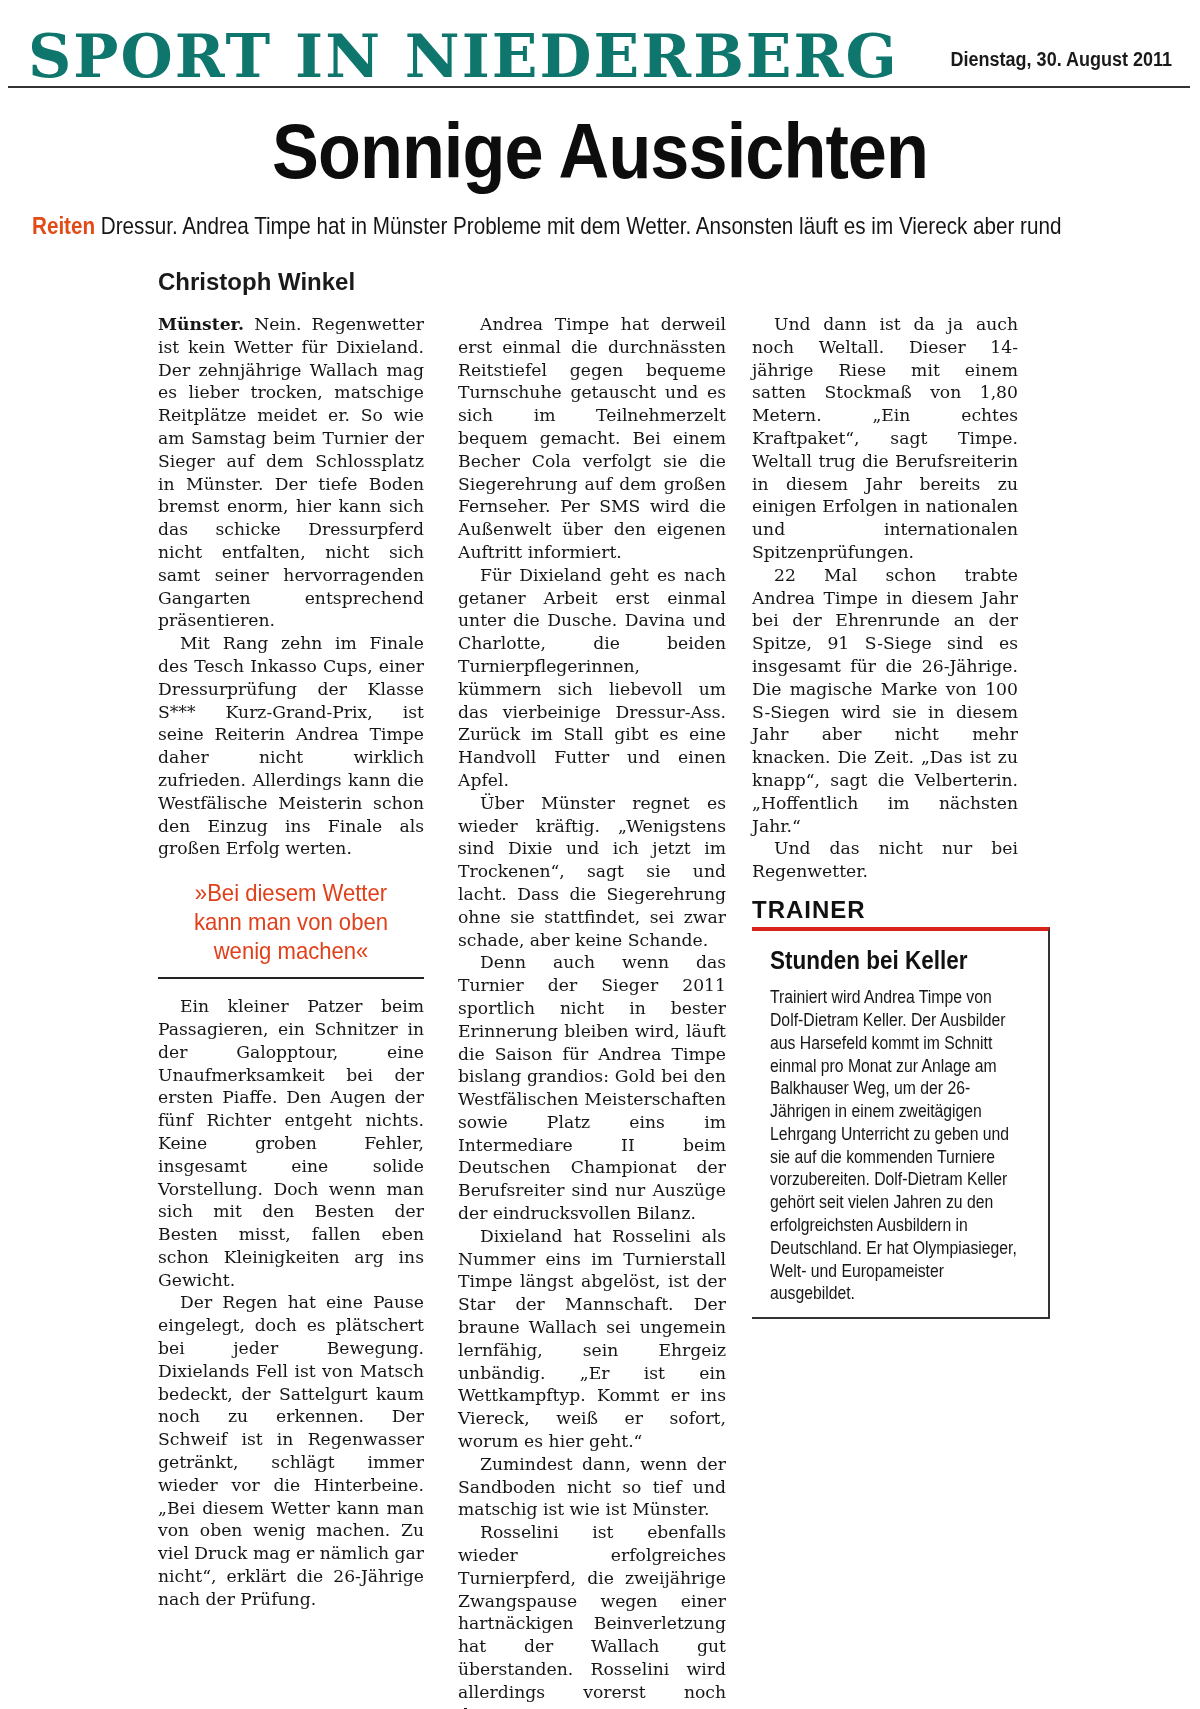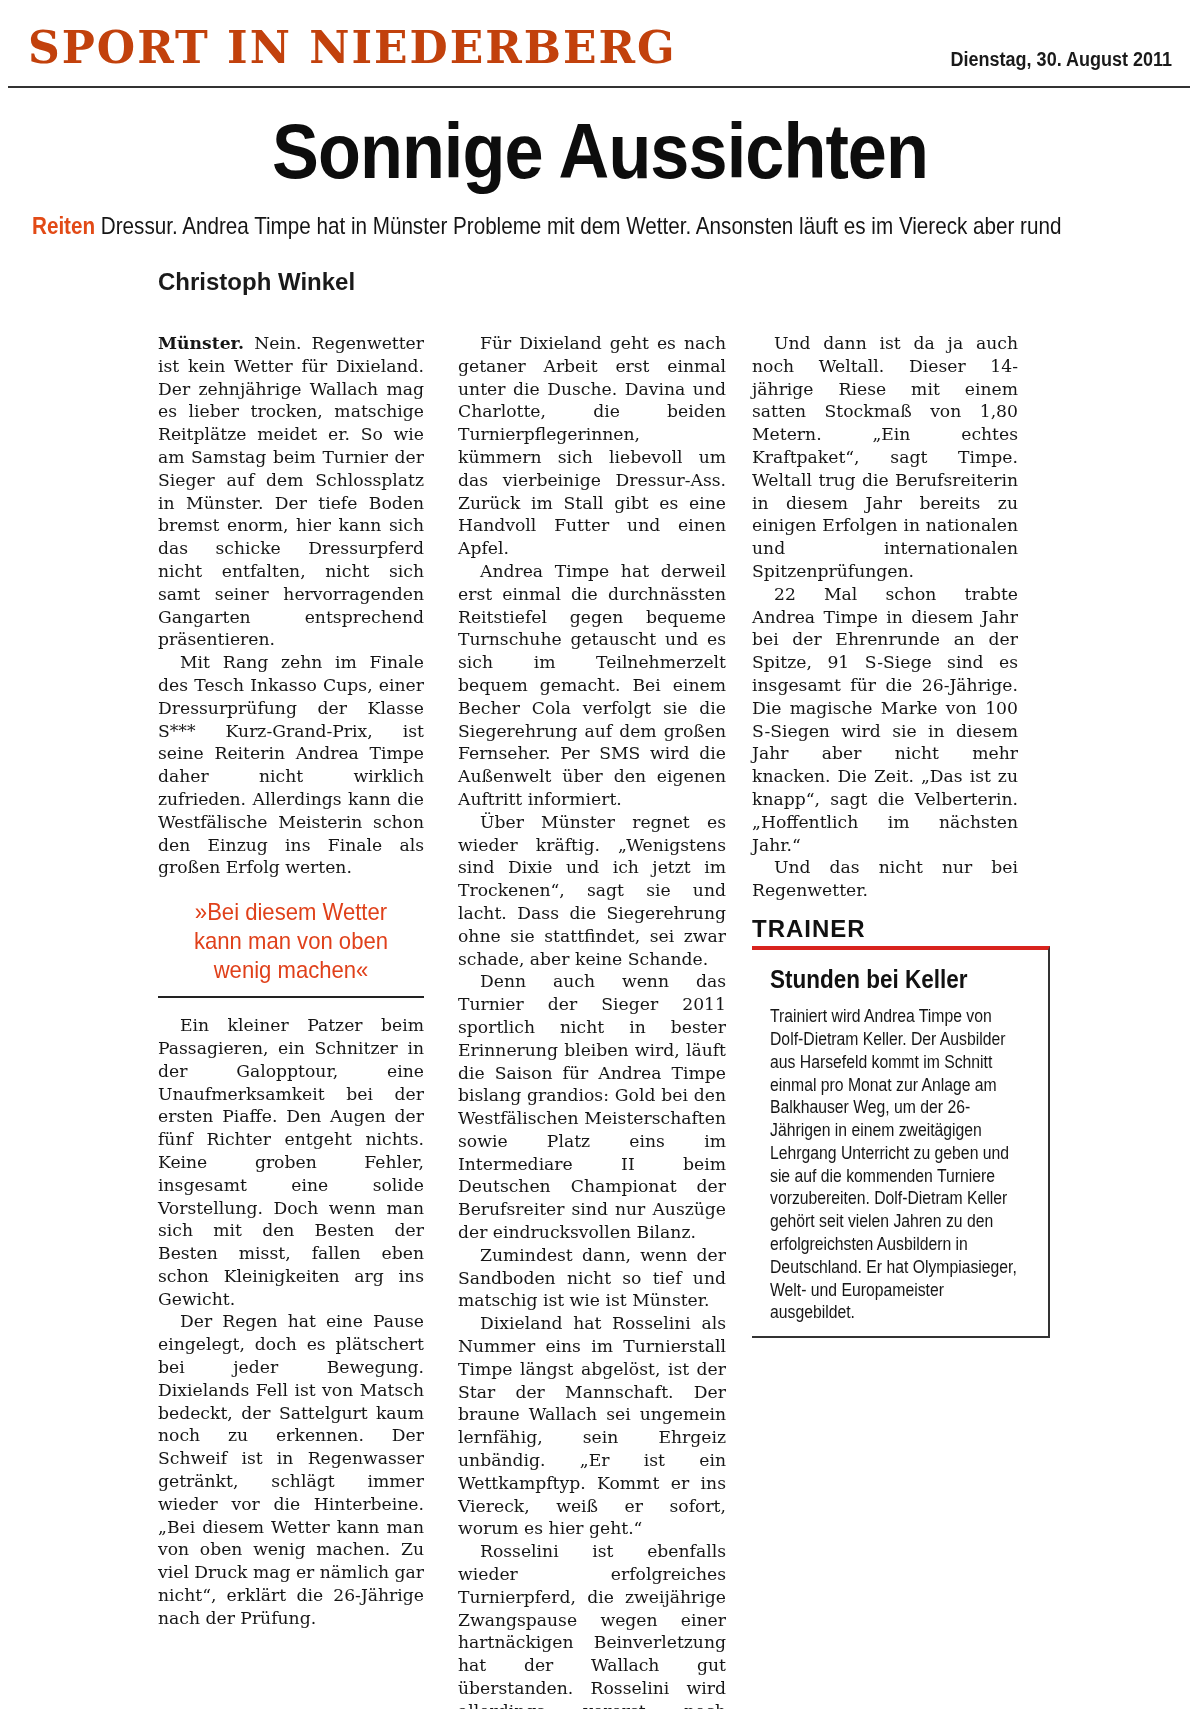--- a/index.html
+++ b/index.html
@@ -1,24 +1,24 @@
 <!DOCTYPE html>
 <html><head>
 <meta charset="utf-8">
 <style>
   html, body { margin: 0; padding: 0; background: #ffffff; }
   body { width: 1200px; height: 1709px; position: relative; overflow: hidden; color: #141414; }
-  .masthead { position: absolute; left: 28px; top: 26px; font-family: "DejaVu Serif", serif; font-weight: bold; font-size: 44px; letter-spacing: 2px; color: #c2410c; line-height: 1; }
+  .masthead { position: absolute; left: 28px; top: 26px; font-family: "DejaVu Serif", serif; font-weight: bold; font-size: 60px; letter-spacing: 2px; color: #0f766e; line-height: 1; }
   .dateline { position: absolute; right: 28px; top: 48px; font-family: "Liberation Sans", sans-serif; font-weight: bold; font-size: 20px; color: #1a1a1a; transform: scaleX(0.9); transform-origin: right; }
   .rule-top { position: absolute; left: 8px; right: 10px; top: 86px; height: 2px; background: #333; }
   .headline { position: absolute; left: 0; width: 1200px; top: 112px; text-align: center; font-family: "Liberation Sans", sans-serif; font-weight: bold; font-size: 78px; letter-spacing: -1px; color: #0d0d0d; line-height: 1; transform: scaleX(0.9); }
   .subhead { position: absolute; left: 32px; top: 212px; font-family: "Liberation Sans", sans-serif; font-size: 24px; color: #151515; white-space: nowrap; transform: scaleX(0.86); transform-origin: left; }
   .subhead .kicker { color: #e24a16; font-weight: bold; }
   .byline { position: absolute; left: 158px; top: 268px; font-family: "Liberation Sans", sans-serif; font-weight: bold; font-size: 24px; color: #1a1a1a; }
-  .col { position: absolute; top: 332px; font-family: "DejaVu Serif", serif; font-size: 17.2px; line-height: 22.8px; text-align: justify; hyphens: manual; color: #161616; }
+  .col { position: absolute; top: 313px; font-family: "DejaVu Serif", serif; font-size: 17.2px; line-height: 22.8px; text-align: justify; hyphens: manual; color: #161616; }
   .col p { margin: 0; text-indent: 0; }
   .col p.ind { text-indent: 22px; }
   .col1 { left: 158px; width: 266px; }
   .col2 { left: 458px; width: 268px; }
   .col3 { left: 752px; width: 266px; }
   .dateline-lead { font-weight: bold; }
   .pullquote { margin: 18px 0 12px 0; text-align: center; font-family: "Liberation Sans", sans-serif; font-size: 24px; line-height: 29px; color: #e0401a; transform: scaleX(0.92); }
   .pq-rule { height: 2px; background: #222; margin: 6px 0 16px 0; }
   .trainer-label { margin-top: 14px; font-family: "Liberation Sans", sans-serif; font-weight: bold; font-size: 24px; letter-spacing: 1px; color: #111; line-height: 1.1; text-align: left; }
   .trainer-box { margin-top: 4px; border-top: 4px solid #d8231d; border-right: 2px solid #333; border-bottom: 2px solid #333; padding: 18px 32px 12px 18px; width: 246px; text-align: left; }
@@ -43,26 +43,26 @@
 <div class="col col1">
   <p><span class="dateline-lead">Münster.</span><span> Nein. Regenwetter ist kein Wetter für Dixieland. Der zehnjährige Wallach mag es lieber trocken, matschige Reitplätze meidet er. So wie am Samstag beim Turnier der Sieger auf dem Schlossplatz in Münster. Der tiefe Boden bremst enorm, hier kann sich das schicke Dressurpferd nicht entfalten, nicht sich samt seiner hervorragenden Gangarten entsprechend präsentieren.</span></p>
   <p class="ind">Mit Rang zehn im Finale des Tesch Inkasso Cups, einer Dressurprüfung der Klasse S*** Kurz-Grand-Prix, ist seine Reiterin Andrea Timpe daher nicht wirklich zufrieden. Allerdings kann die Westfälische Meisterin schon den Einzug ins Finale als großen Erfolg werten.</p>
   <div class="pullquote">»Bei diesem Wetter kann man von oben wenig machen«</div>
   <div class="pq-rule"></div>
   <p class="ind">Ein kleiner Patzer beim Passagieren, ein Schnitzer in der Galopptour, eine Unaufmerksamkeit bei der ersten Piaffe. Den Augen der fünf Richter entgeht nichts. Keine groben Fehler, insgesamt eine solide Vorstellung. Doch wenn man sich mit den Besten der Besten misst, fallen eben schon Kleinigkeiten arg ins Gewicht.</p>
   <p class="ind">Der Regen hat eine Pause eingelegt, doch es plätschert bei jeder Bewegung. Dixielands Fell ist von Matsch bedeckt, der Sattelgurt kaum noch zu erkennen. Der Schweif ist in Regenwasser getränkt, schlägt immer wieder vor die Hinterbeine. „Bei diesem Wetter kann man von oben wenig machen. Zu viel Druck mag er nämlich gar nicht“, erklärt die 26-Jährige nach der Prüfung.</p>
 </div>
 
 <div class="col col2">
+  <p class="ind">Andrea Timpe hat derweil erst einmal die durchnässten Reitstiefel gegen bequeme Turnschuhe getauscht und es sich im Teilnehmerzelt bequem gemacht. Bei einem Becher Cola verfolgt sie die Siegerehrung auf dem großen Fernseher. Per SMS wird die Außenwelt über den eigenen Auftritt informiert.</p>
   <p class="ind">Für Dixieland geht es nach getaner Arbeit erst einmal unter die Dusche. Davina und Charlotte, die beiden Turnierpflegerinnen, kümmern sich liebevoll um das vierbeinige Dressur-Ass. Zurück im Stall gibt es eine Handvoll Futter und einen Apfel.</p>
-  <p class="ind">Andrea Timpe hat derweil erst einmal die durchnässten Reitstiefel gegen bequeme Turnschuhe getauscht und es sich im Teilnehmerzelt bequem gemacht. Bei einem Becher Cola verfolgt sie die Siegerehrung auf dem großen Fernseher. Per SMS wird die Außenwelt über den eigenen Auftritt informiert.</p>
   <p class="ind">Über Münster regnet es wieder kräftig. „Wenigstens sind Dixie und ich jetzt im Trockenen“, sagt sie und lacht. Dass die Siegerehrung ohne sie stattfindet, sei zwar schade, aber keine Schande.</p>
   <p class="ind">Denn auch wenn das Turnier der Sieger 2011 sportlich nicht in bester Erinnerung bleiben wird, läuft die Saison für Andrea Timpe bislang grandios: Gold bei den Westfälischen Meisterschaften sowie Platz eins im Intermediare II beim Deutschen Championat der Berufsreiter sind nur Auszüge der eindrucksvollen Bilanz.</p>
+  <p class="ind">Dixieland hat Rosselini als Nummer eins im Turnierstall Timpe längst abgelöst, ist der Star der Mannschaft. Der braune Wallach sei ungemein lernfähig, sein Ehrgeiz unbändig. „Er ist ein Wettkampftyp. Kommt er ins Viereck, weiß er sofort, worum es hier geht.“</p>
   <p class="ind">Zumindest dann, wenn der Sandboden nicht so tief und matschig ist wie ist Münster.</p>
-  <p class="ind">Dixieland hat Rosselini als Nummer eins im Turnierstall Timpe längst abgelöst, ist der Star der Mannschaft. Der braune Wallach sei ungemein lernfähig, sein Ehrgeiz unbändig. „Er ist ein Wettkampftyp. Kommt er ins Viereck, weiß er sofort, worum es hier geht.“</p>
   <p class="ind">Rosselini ist ebenfalls wieder erfolgreiches Turnierpferd, die zweijährige Zwangspause wegen einer hartnäckigen Beinverletzung hat der Wallach gut überstanden. Rosselini wird allerdings vorerst noch dosiert eingesetzt.</p>
 </div>
 
 <div class="col col3">
   <p class="ind">Und dann ist da ja auch noch Weltall. Dieser 14-jährige Riese mit einem satten Stockmaß von 1,80 Metern. „Ein echtes Kraftpaket“, sagt Timpe. Weltall trug die Berufsreiterin in diesem Jahr bereits zu einigen Erfolgen in nationalen und internationalen Spitzenprüfungen.</p>
   <p class="ind">22 Mal schon trabte Andrea Timpe in diesem Jahr bei der Ehrenrunde an der Spitze, 91 S-Siege sind es insgesamt für die 26-Jährige. Die magische Marke von 100 S-Siegen wird sie in diesem Jahr aber nicht mehr knacken. Die Zeit. „Das ist zu knapp“, sagt die Velberterin. „Hoffentlich im nächsten Jahr.“</p>
   <p class="ind">Und das nicht nur bei Regenwetter.</p>
 
   <div class="trainer-label">TRAINER</div>
   <div class="trainer-box">

